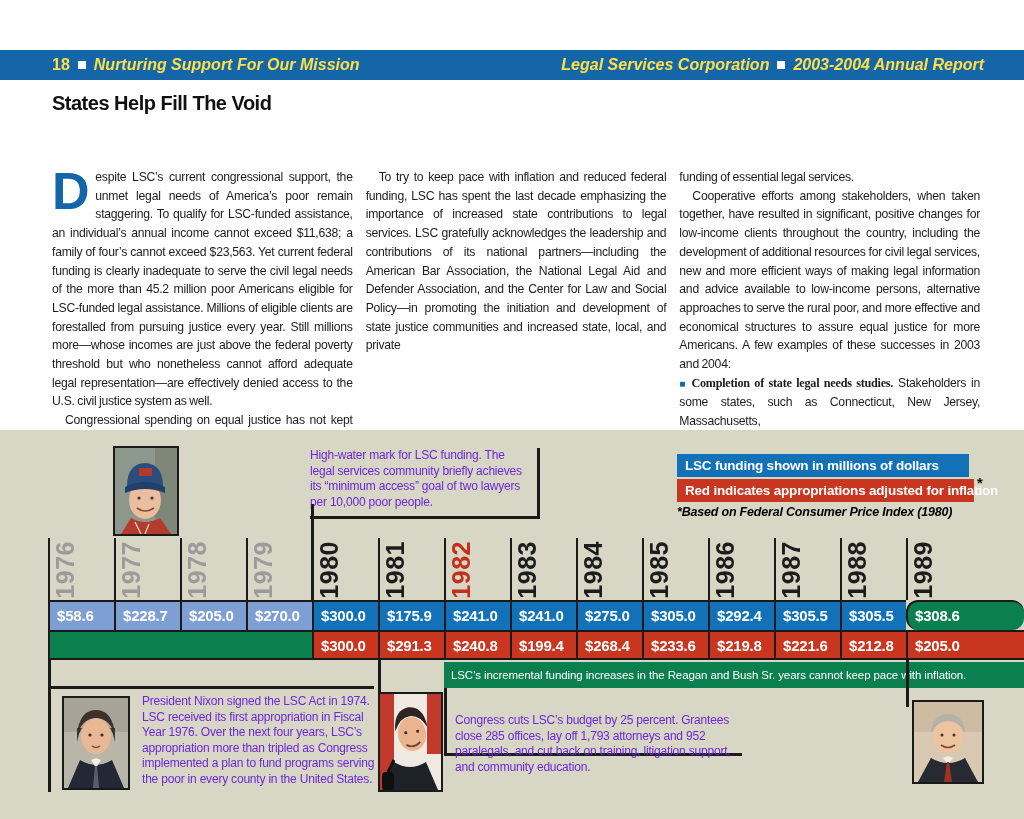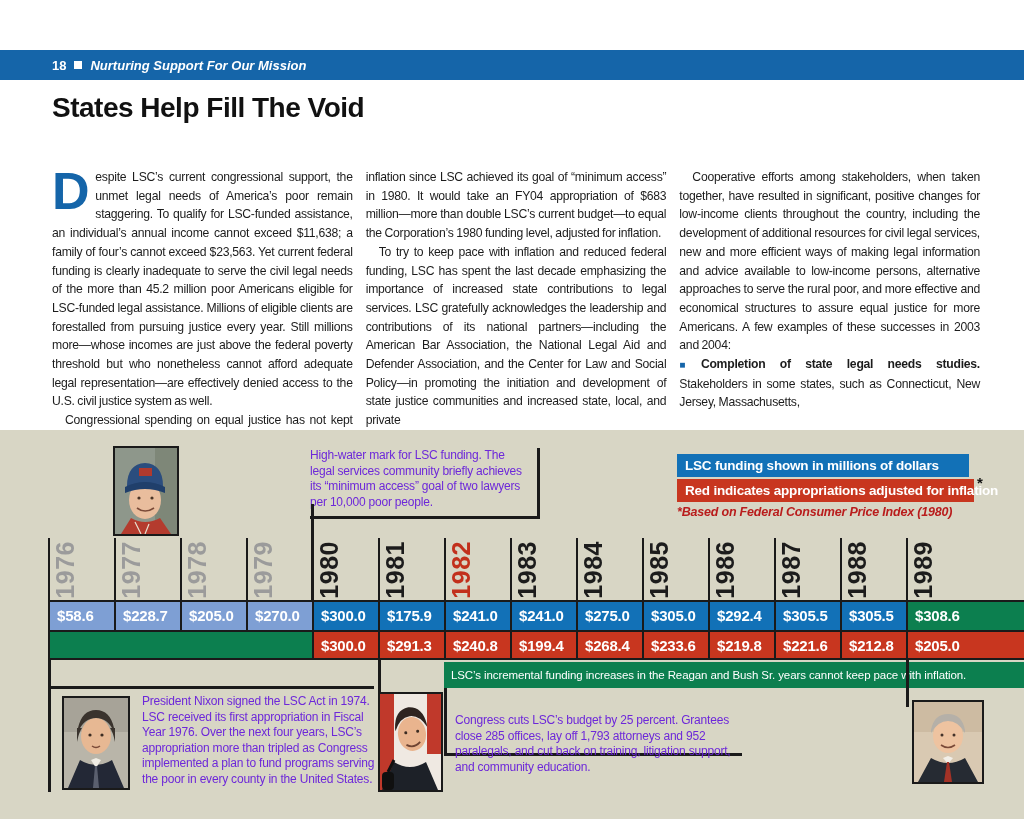--- a/index.html
+++ b/index.html
@@ -2,71 +2,71 @@
 <html><head>
 <meta charset="utf-8">
 <style>
   html,body{margin:0;padding:0;background:#fff;}
   .page{position:relative;width:1024px;height:819px;background:#ffffff;overflow:hidden;
         font-family:"Liberation Sans",sans-serif;color:#1a1a1a;}
 
   
   .hbar{position:absolute;left:0;top:50px;width:1024px;height:30px;background:#1565a9;
         display:flex;align-items:center;justify-content:space-between;box-sizing:border-box;
-        padding:0 40px 0 52px;color:#ffffff;font-size:13px;font-weight:700;}
+        padding:0 40px 0 52px;color:#fde047;font-size:16px;font-weight:700;}
   .hgrp{display:flex;align-items:center;gap:8px;white-space:nowrap;}
   .hsq{display:inline-block;width:8px;height:8px;background:#fff;}
   .hital{font-style:italic;}
 
   
-  .title{position:absolute;left:52px;top:92px;font-size:28px;font-weight:700;color:#111;
+  .title{position:absolute;left:52px;top:92px;font-size:20px;font-weight:700;color:#111;
          letter-spacing:-0.5px;}
 
   
   .cols{position:absolute;left:52px;top:168px;width:928px;display:flex;gap:13px;}
   .col{flex:1;font-size:12.2px;line-height:18.7px;text-align:justify;
        letter-spacing:-0.25px;word-spacing:-0.5px;color:#1c1c1c;}
   .col p{margin:0;}
   .col p.ind{text-indent:13px;}
   .dropcap{float:left;font-size:52px;line-height:41px;font-weight:700;color:#1565a9;
            margin:3px 6px 0 0;}
   .bullet-sq{color:#1565a9;font-size:10px;margin-right:4px;}
-  .bbold{font-weight:700;}
+  .bbold{font-weight:700;font-family:Liberation Serif, serif;}
 
   
   .chart{position:absolute;left:0;top:430px;width:1024px;height:389px;background:#d8d6c5;}
   .abs{position:absolute;}
   .kline{background:#1a1a1a;}
 
   .legend{height:23px;line-height:23px;color:#fff;font-weight:700;font-size:13.5px;
           padding-left:8px;box-sizing:border-box;letter-spacing:-0.2px;white-space:nowrap;}
   .leg-blue{background:#1271b7;}
   .leg-red{background:#c8361f;}
   .leg-ast{font-weight:700;font-size:15px;color:#111;}
-  .footnote{font-weight:700;font-style:italic;font-size:12.5px;color:#b91c1c;letter-spacing:-0.2px;}
+  .footnote{font-weight:700;font-style:italic;font-size:12.5px;color:#000000;letter-spacing:-0.2px;}
 
   .callout{font-size:12px;line-height:15.6px;letter-spacing:-0.2px;color:#6d28d9;}
   .hw{border-right:3px solid #1a1a1a;border-bottom:3px solid #1a1a1a;
       padding:0 5px 6px 0;text-align:left;}
 
   
   .tgrid{position:absolute;left:48px;top:108px;width:976px;display:grid;
          grid-template-columns:repeat(13,66px) 1fr;grid-template-rows:62px 30px 30px 28px;}
   .tgrid > div{box-sizing:border-box;}
   .yc{border-left:2px solid #1a1a1a;position:relative;}
   .ylab{position:absolute;left:3px;bottom:1px;writing-mode:vertical-rl;transform:rotate(180deg);
         font-weight:700;font-size:25px;line-height:1;color:#1c1c1c;letter-spacing:0.5px;}
   .ygray .ylab{color:#9b9b9b;}
   .yred  .ylab{color:#c2301c;}
   .cell{border-left:2px solid #1a1a1a;}
   .row1{border-top:2px solid #1a1a1a;}
   .row2{border-top:2px solid #1a1a1a;border-bottom:2px solid #1a1a1a;}
   .v{font-weight:700;color:#fff;font-size:15px;line-height:27px;padding-left:7px;
      letter-spacing:-0.2px;white-space:nowrap;}
-  .b{background:#1271b7;} .lb{background:#7e9fd4;} .g{background:#0c7f4f;} .r{background:#c8361f;}
+  .b{background:#1271b7;} .lb{background:#7e9fd4;} .g{background:#0c7f4f;border-radius:12px;} .r{background:#c8361f;}
   .mg{grid-column:1/span 4;background:#0c7f4f;border-left:2px solid #1a1a1a;
       border-top:2px solid #1a1a1a;border-bottom:2px solid #1a1a1a;}
   .sp{grid-column:1/span 6;}
   .gbar{grid-column:7/-1;background:#0c7f4f;margin-top:2px;color:#fff;font-size:11.5px;
         line-height:26px;padding-left:7px;letter-spacing:-0.1px;white-space:nowrap;}
 
   .photo{border:2px solid #1a1a1a;box-sizing:border-box;background:#888;}
   .photo svg{display:block;}
 
   .rbox{border-left:3px solid #1a1a1a;border-bottom:3px solid #1a1a1a;box-sizing:border-box;
@@ -76,34 +76,39 @@
 <body>
 
 <div class="page">
 
   <div class="hbar">
     <div class="hgrp">
       <span>18</span>
       <span class="hsq"></span>
       <span class="hital">Nurturing Support For Our Mission</span>
     </div>
+    <div class="hgrp">
+      <span class="hital">Legal Services Corporation</span>
+      <span class="hsq"></span>
+      <span class="hital">2003-2004 Annual Report</span>
+    </div>
   </div>
 
   <div class="title">States Help Fill The Void</div>
 
   <div class="cols">
     <div class="col">
       <p><span class="dropcap">D</span><span>espite LSC’s current congressional support, the unmet legal needs of America’s poor remain staggering. To qualify for LSC-funded assistance, an individual’s annual income cannot exceed $11,638; a family of four’s cannot exceed $23,563. Yet current federal funding is clearly inadequate to serve the civil legal needs of the more than 45.2 million poor Americans eligible for LSC-funded legal assistance. Millions of eligible clients are forestalled from pursuing justice every year. Still millions more—whose incomes are just above the federal poverty threshold but who nonetheless cannot afford adequate legal representation—are effectively denied access to the U.S. civil justice system as well.</span></p>
       <p class="ind">Congressional spending on equal justice has not kept pace with</p>
     </div>
     <div class="col">
-      <p>inflation since LSC achieved its goal of “minimum access” in 1980. It would take an FY04 appropriation of $683 million—more than double LSC’s current budget—to equal the Corporation’s 1980 funding level, adjusted for inflation.</p>
       <p class="ind">To try to keep pace with inflation and reduced federal funding, LSC has spent the last decade emphasizing the importance of increased state contributions to legal services. LSC gratefully acknowledges the leadership and contributions of its national partners—including the American Bar Association, the National Legal Aid and Defender Association, and the Center for Law and Social Policy—in promoting the initiation and development of state justice communities and increased state, local, and private</p>
     </div>
     <div class="col">
+      <p>funding of essential legal services.</p>
       <p class="ind">Cooperative efforts among stakeholders, when taken together, have resulted in significant, positive changes for low-income clients throughout the country, including the development of additional resources for civil legal services, new and more efficient ways of making legal information and advice available to low-income persons, alternative approaches to serve the rural poor, and more effective and economical structures to assure equal justice for more Americans. A few examples of these successes in 2003 and 2004:</p>
       <p><span class="bullet-sq">■</span><span class="bbold">Completion of state legal needs studies.</span><span> Stakeholders in some states, such as Connecticut, New Jersey, Massachusetts,</span></p>
     </div>
   </div>
 
   <div class="chart">
 
     <div class="abs photo" style="left:113px;top:16px;width:66px;height:90px;">
       <svg width="62" height="86" viewBox="0 0 62 86">
         <rect x="0" y="0" width="62" height="86" fill="#8e978b"></rect>

